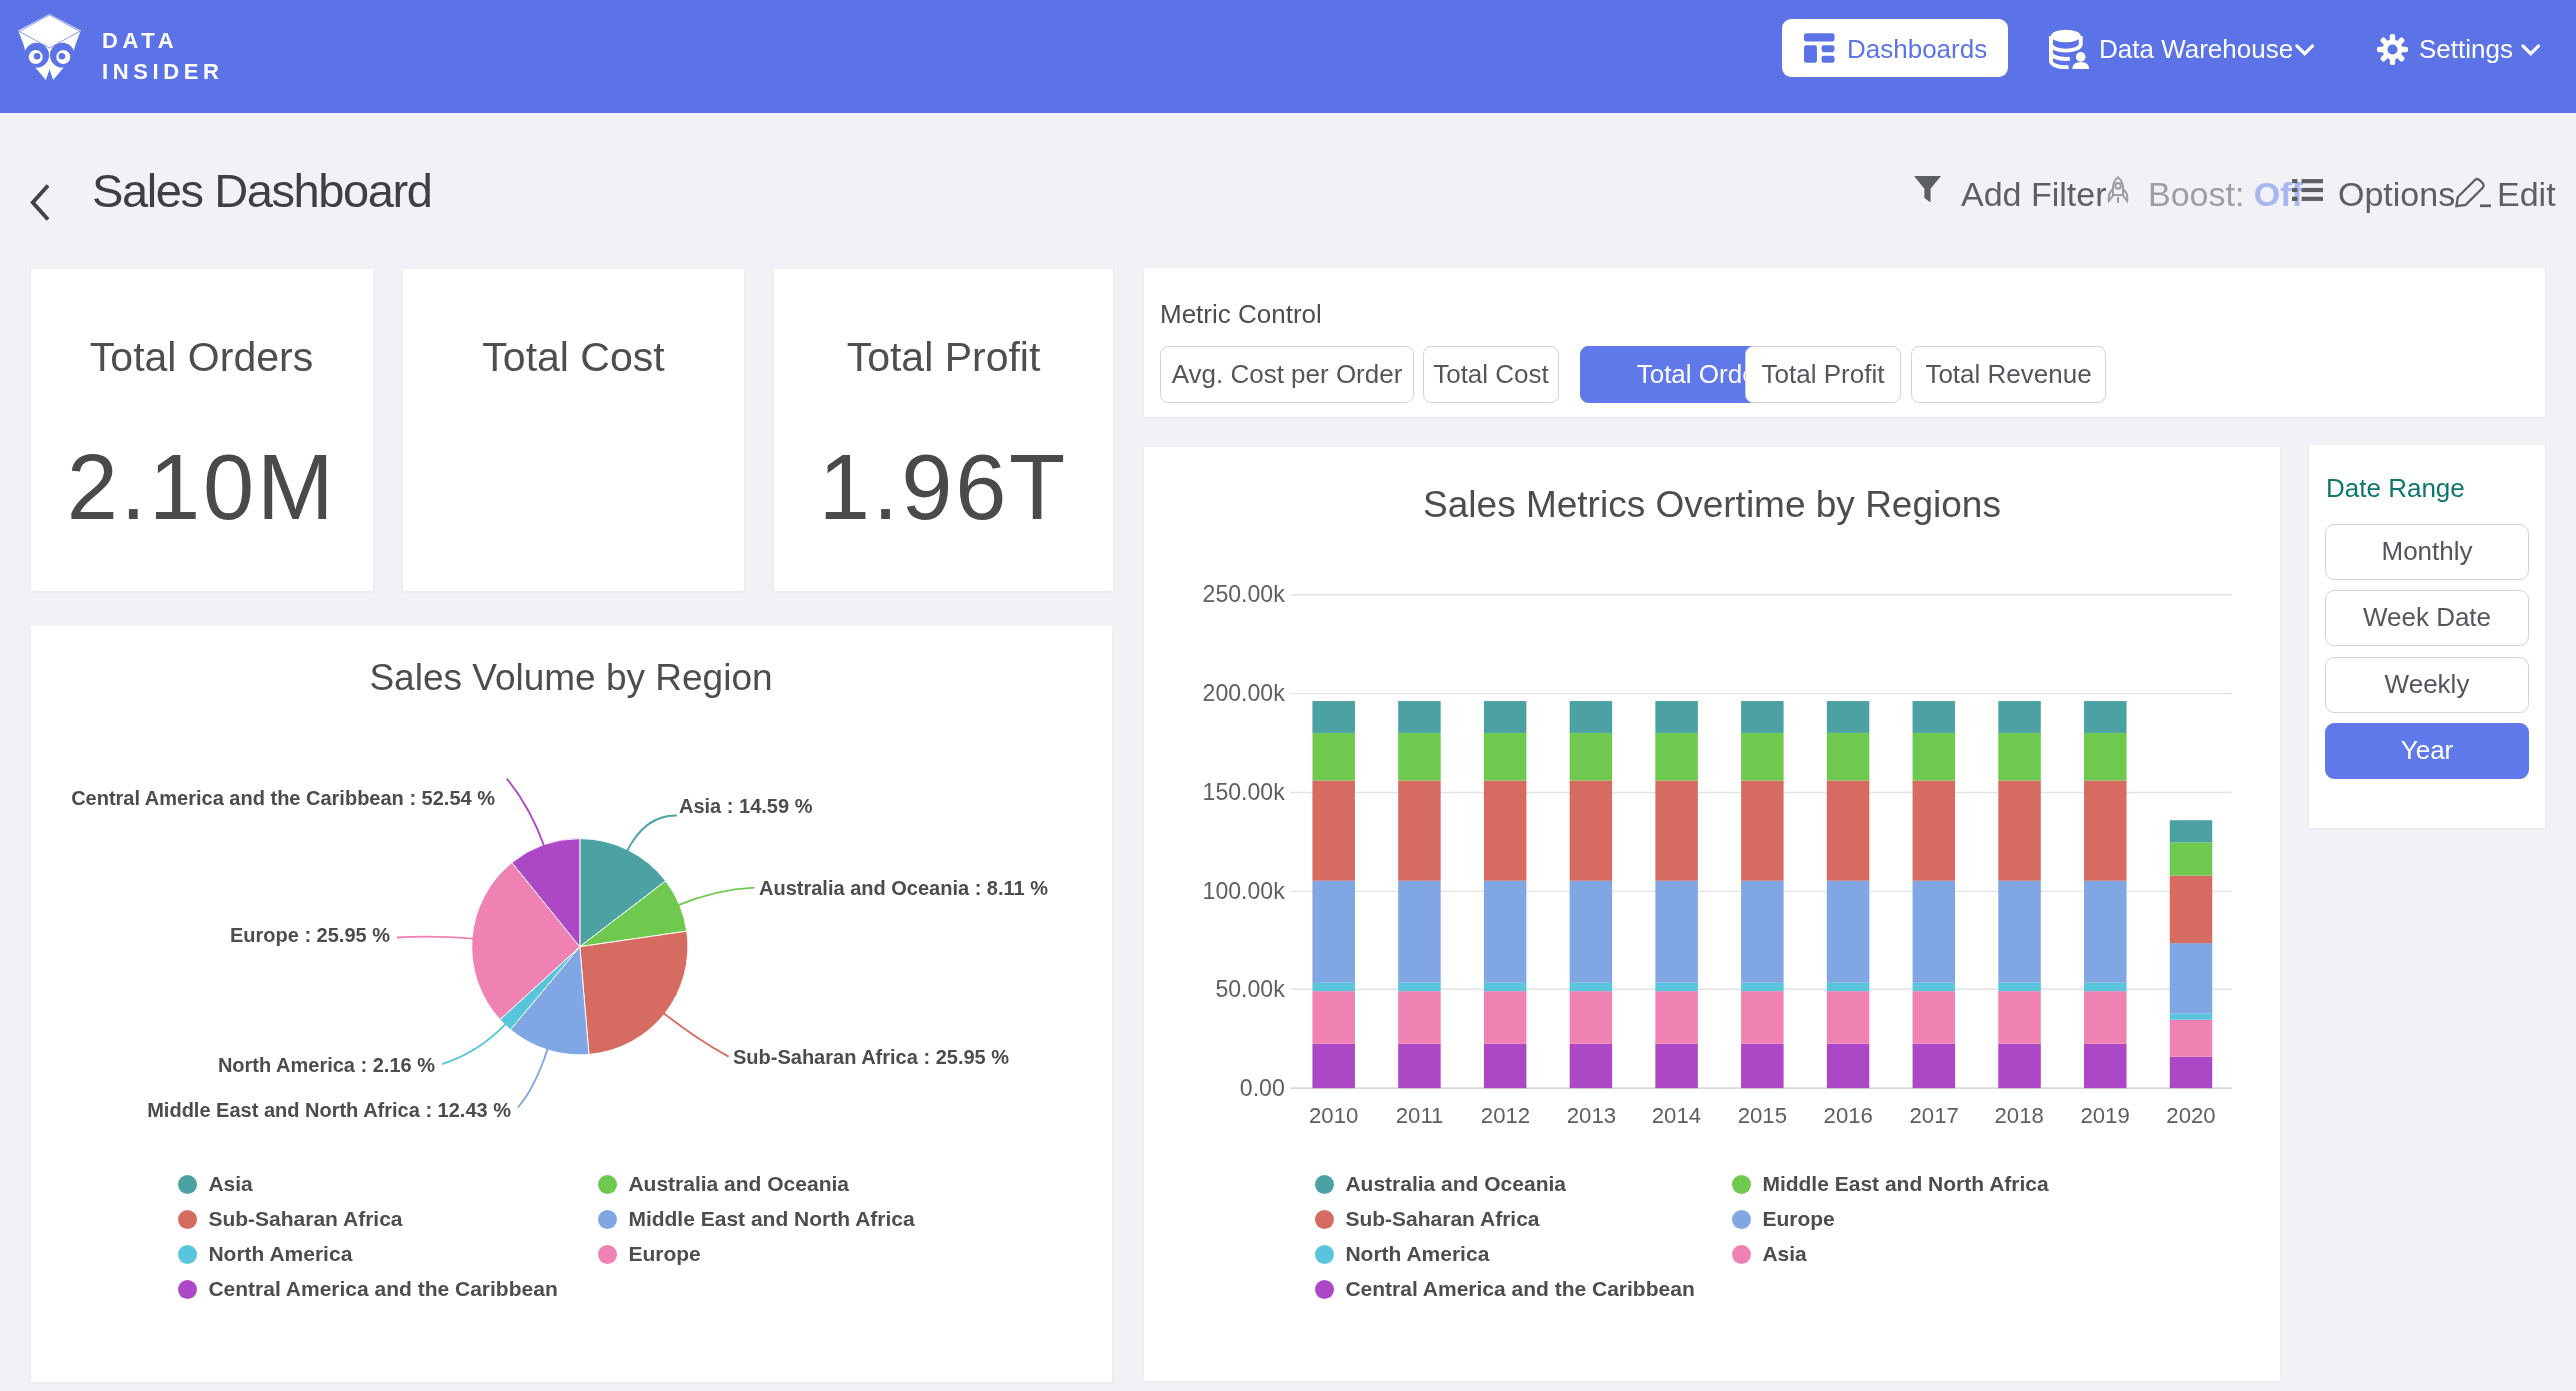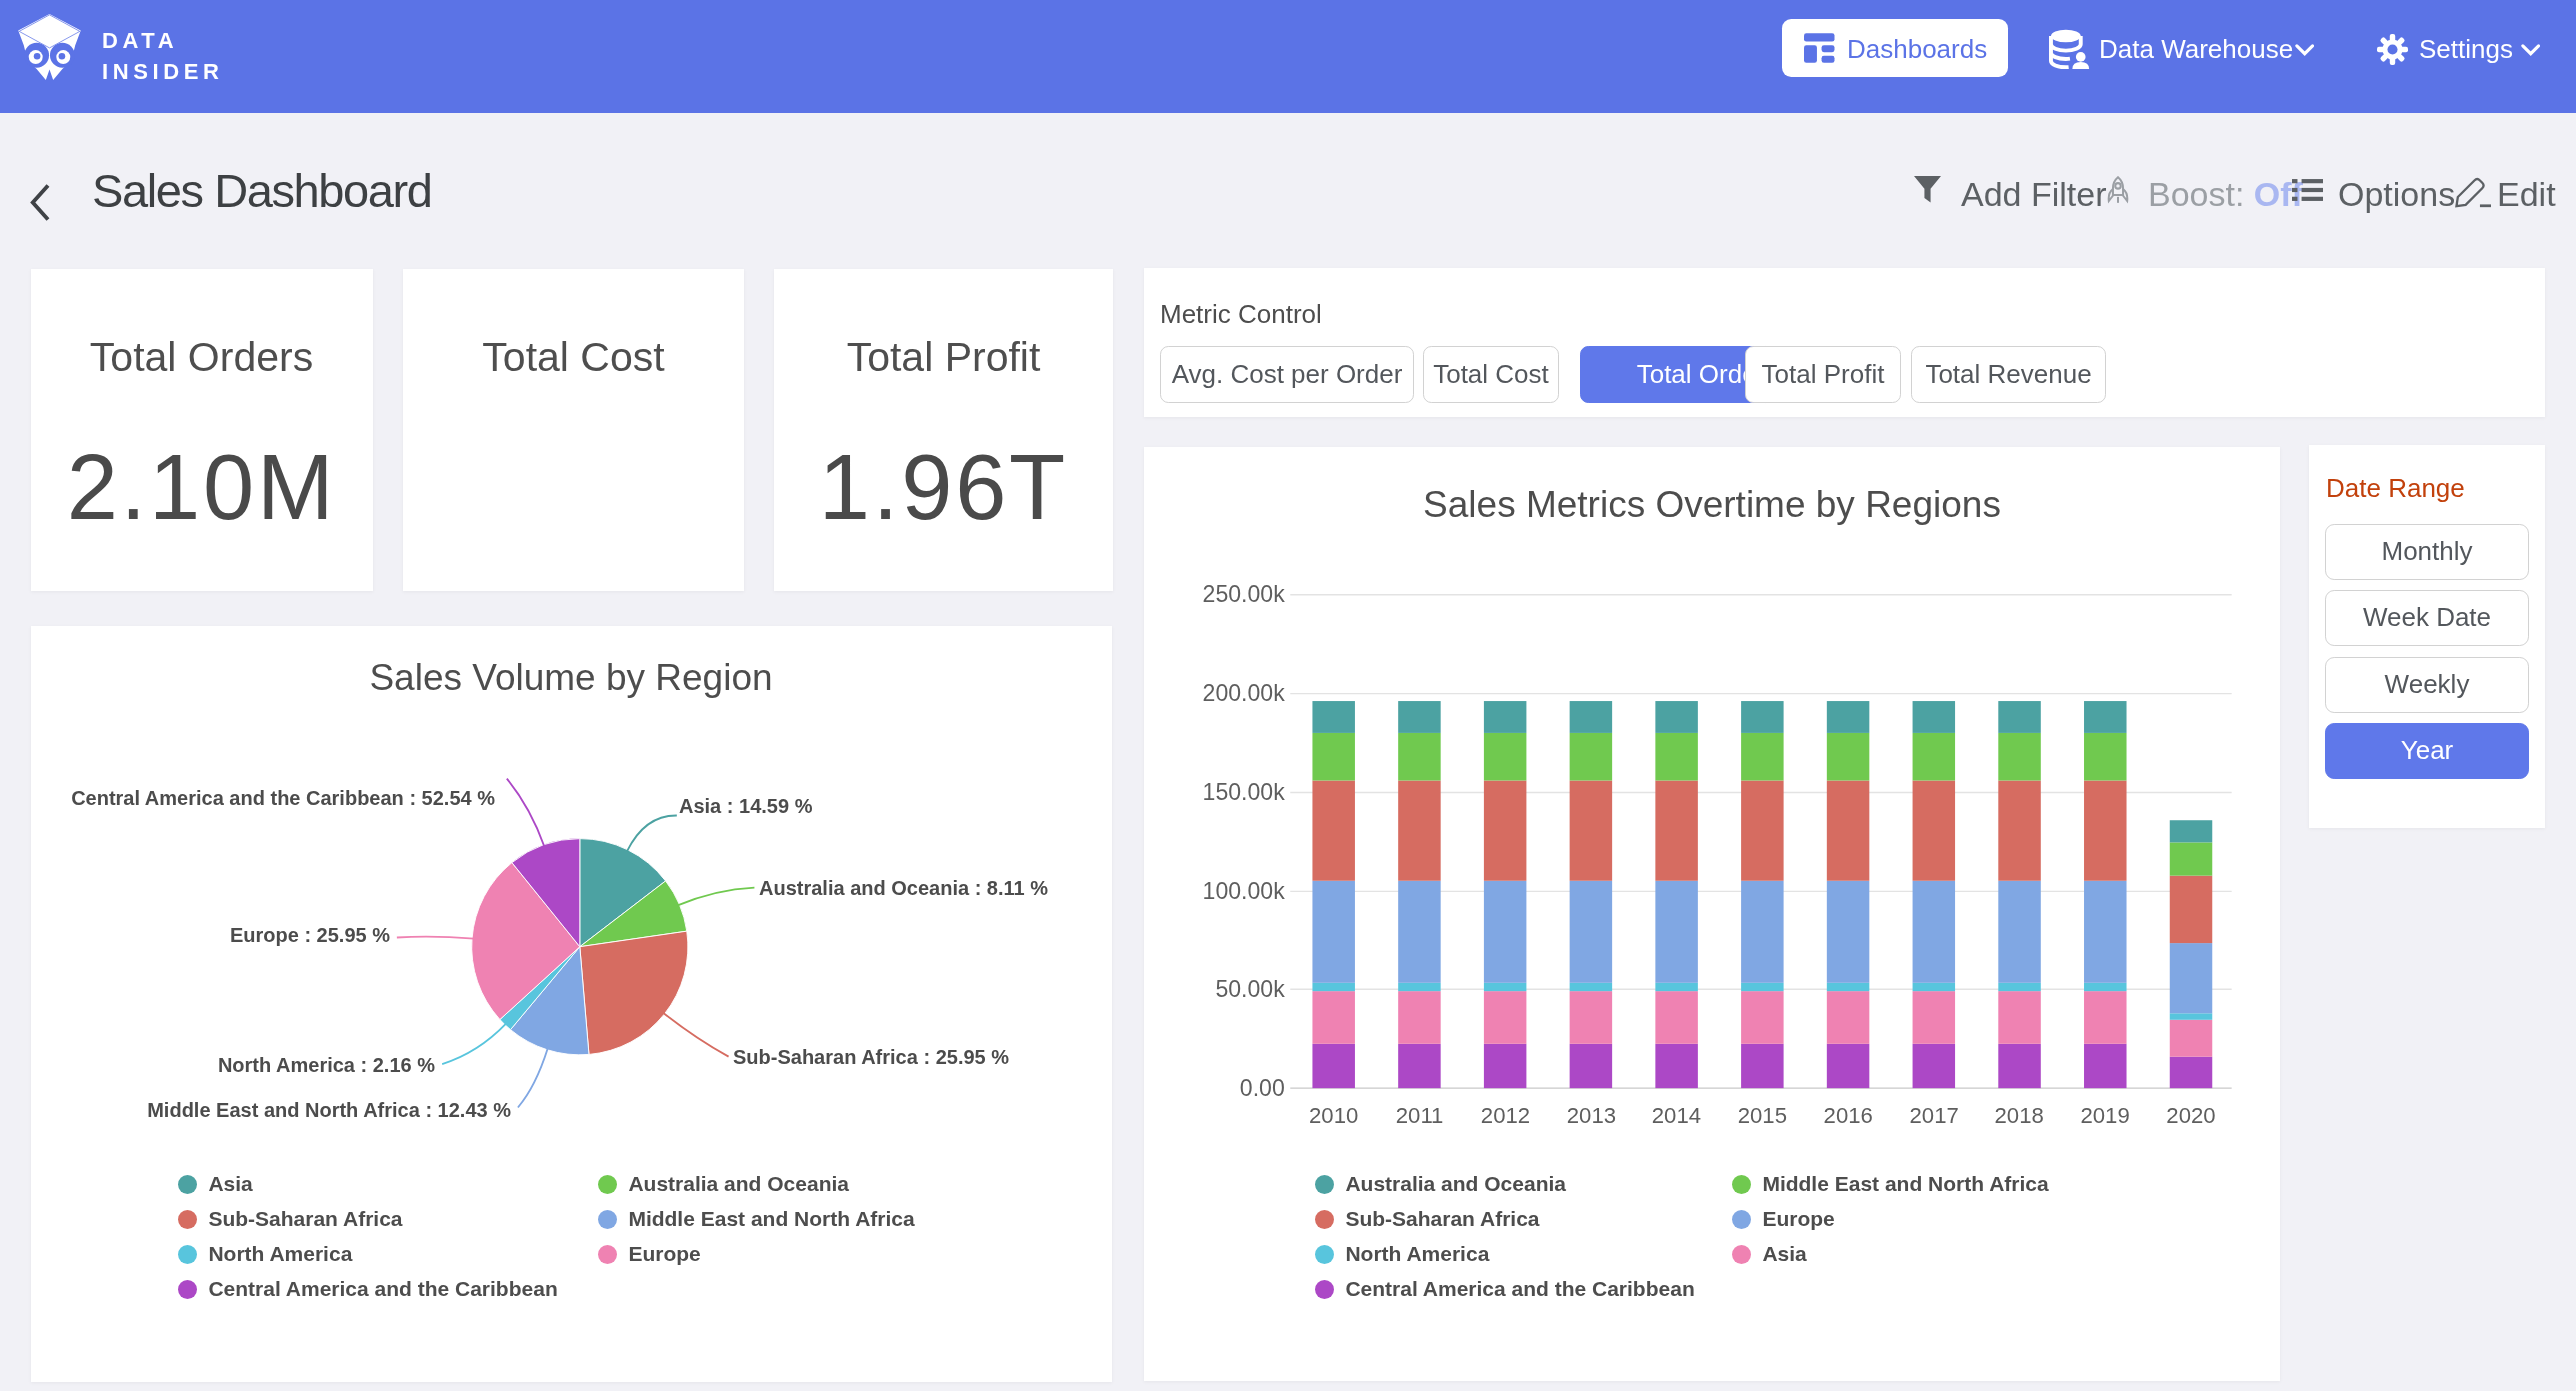--- a/index.html
+++ b/index.html
@@ -134,21 +134,21 @@
 
 <div class="card" style="left:1144px;top:268px;width:1401px;height:149px;"></div>
 <div class="abs" style="left:1160px;top:301px;font-size:26px;color:#4d4d4d;line-height:1;">Metric Control</div>
 <div class="mbtn" style="left:1160px;width:254px;">Avg. Cost per Order</div>
 <div class="mbtn" style="left:1423px;width:136px;">Total Cost</div>
 <div class="mbtn active" style="left:1580px;width:194px;padding-left:48px;">Total Order</div>
 <div class="mbtn" style="left:1745px;width:156px;">Total Profit</div>
 <div class="mbtn" style="left:1911px;width:195px;">Total Revenue</div>
 
 <div class="card" style="left:2309px;top:445px;width:236px;height:383px;"></div>
-<div class="abs" style="left:2326px;top:475px;font-size:26px;color:#c2410c;line-height:1;">Date Range</div>
+<div class="abs" style="left:2326px;top:475px;font-size:26px;color:#0f766e;line-height:1;">Date Range</div>
 <div class="dbtn" style="top:524px;">Monthly</div>
 <div class="dbtn" style="top:590px;">Week Date</div>
 <div class="dbtn" style="top:657px;">Weekly</div>
 <div class="dbtn active" style="top:723px;">Year</div>
 
 <div class="card" style="left:1144px;top:447px;width:1136px;height:934px;"></div>
 <div class="ctitle" style="left:1144px;top:486px;width:1136px;">Sales Metrics Overtime by Regions</div>
 <svg class="abs" style="left:1144px;top:447px;" width="1136" height="934" viewBox="0 0 1229 1011">
 
   <g stroke="#e3e3e3" stroke-width="1.5">

